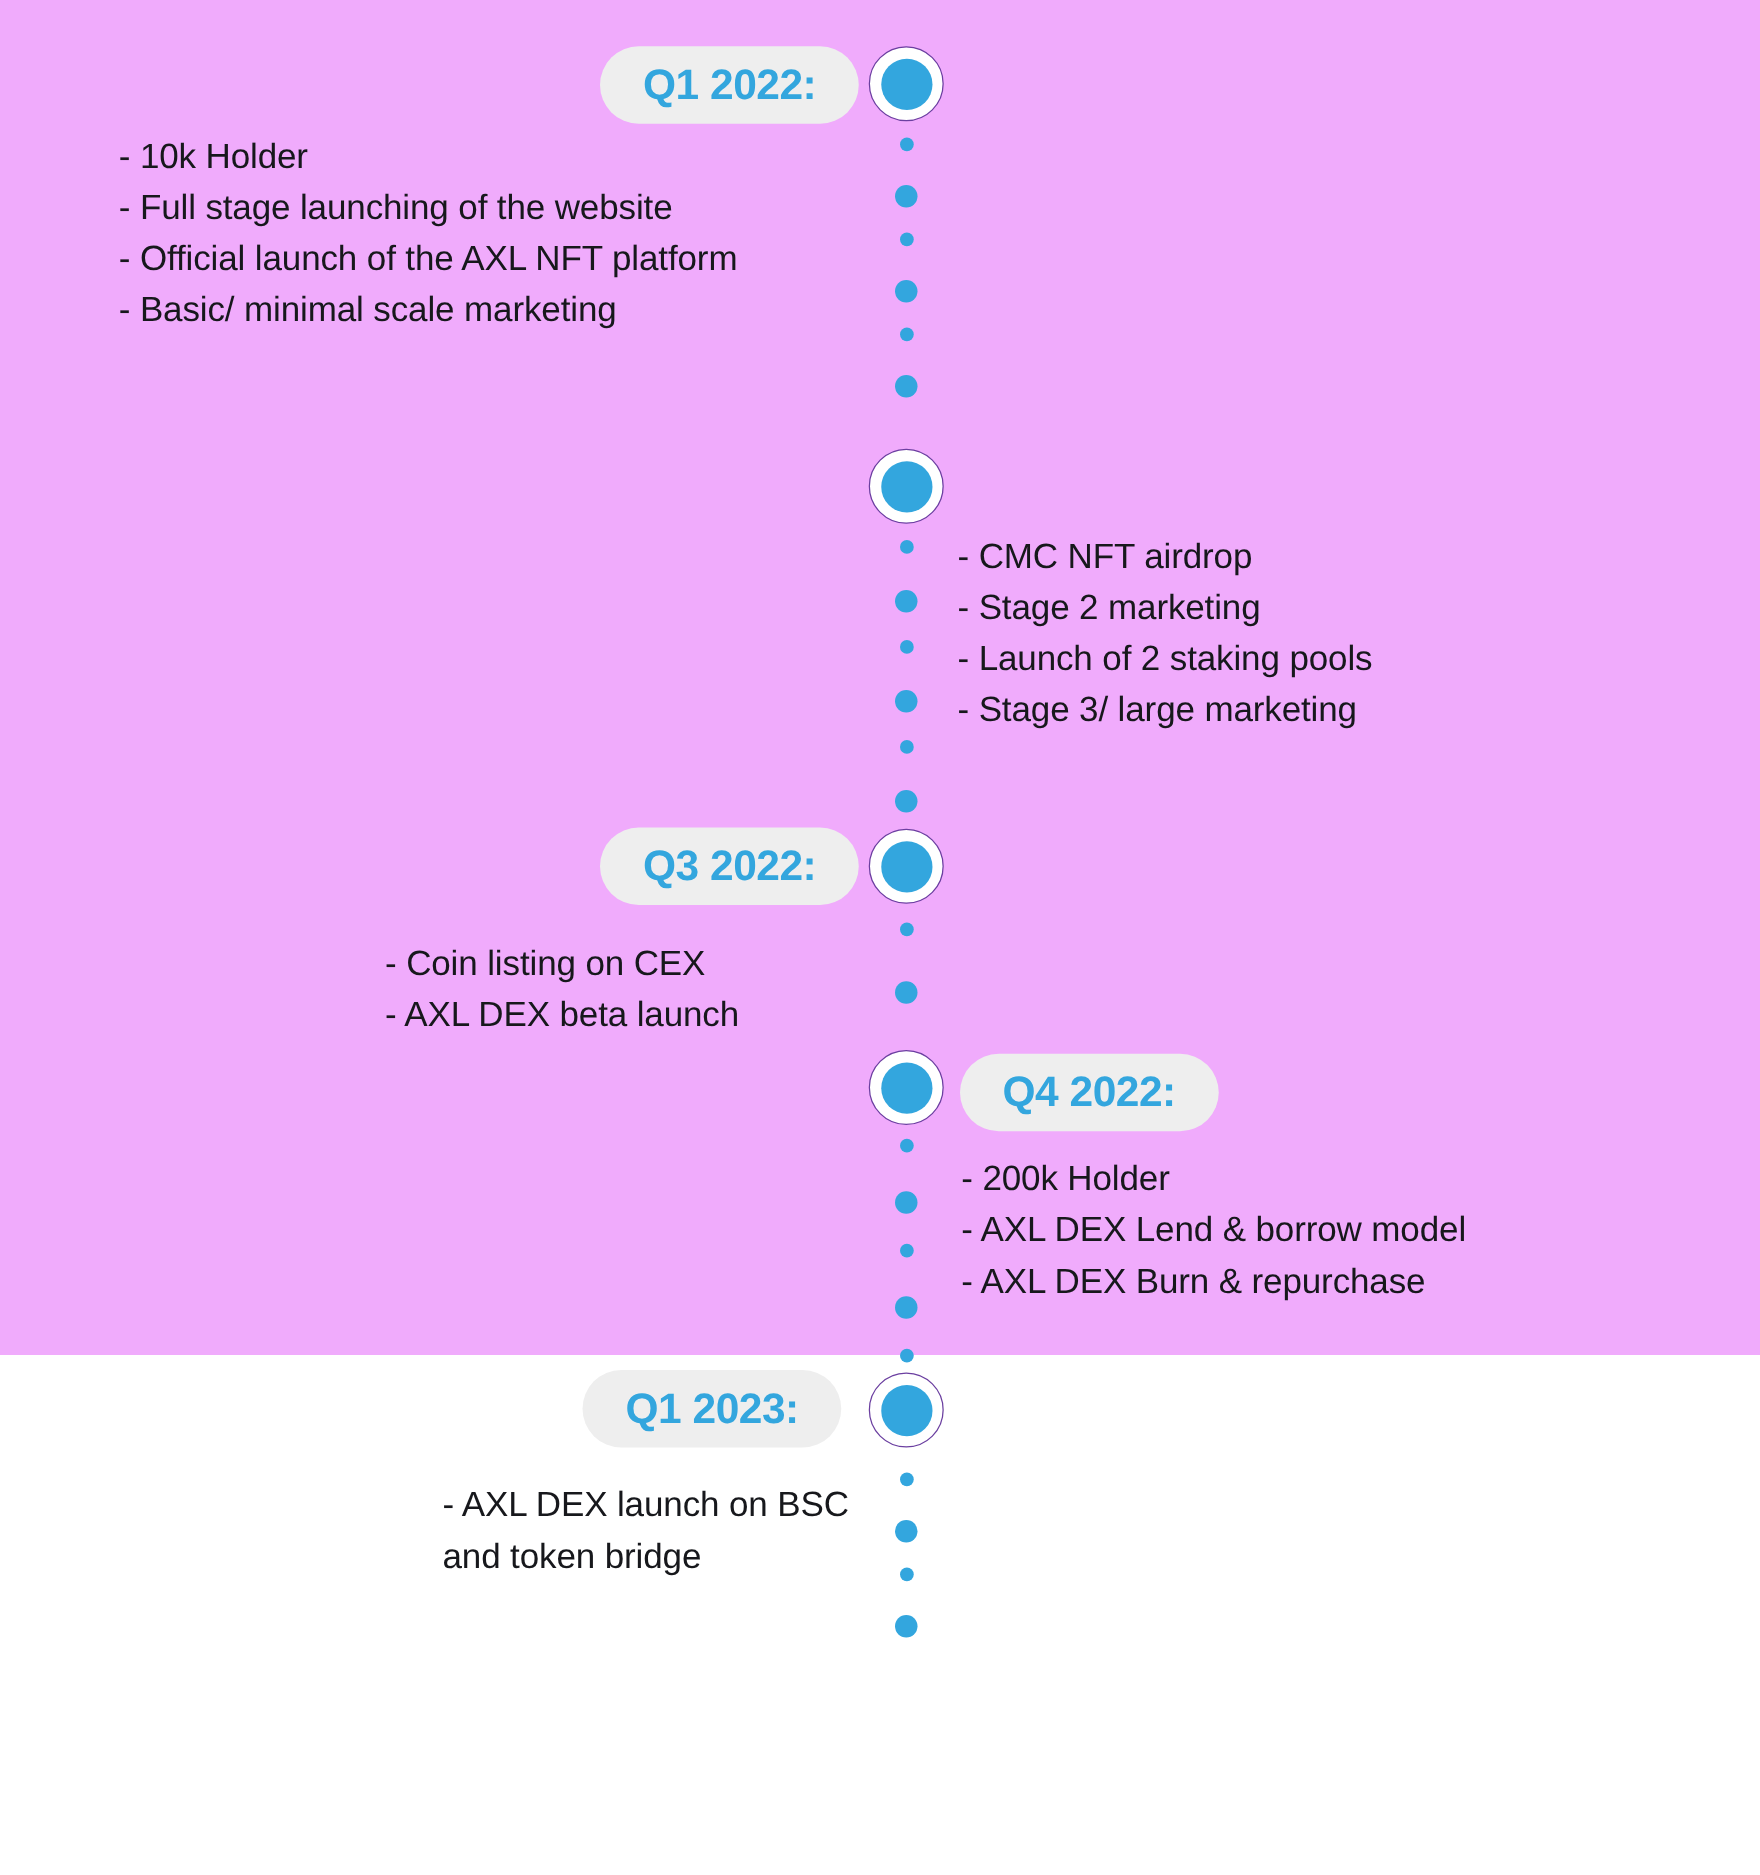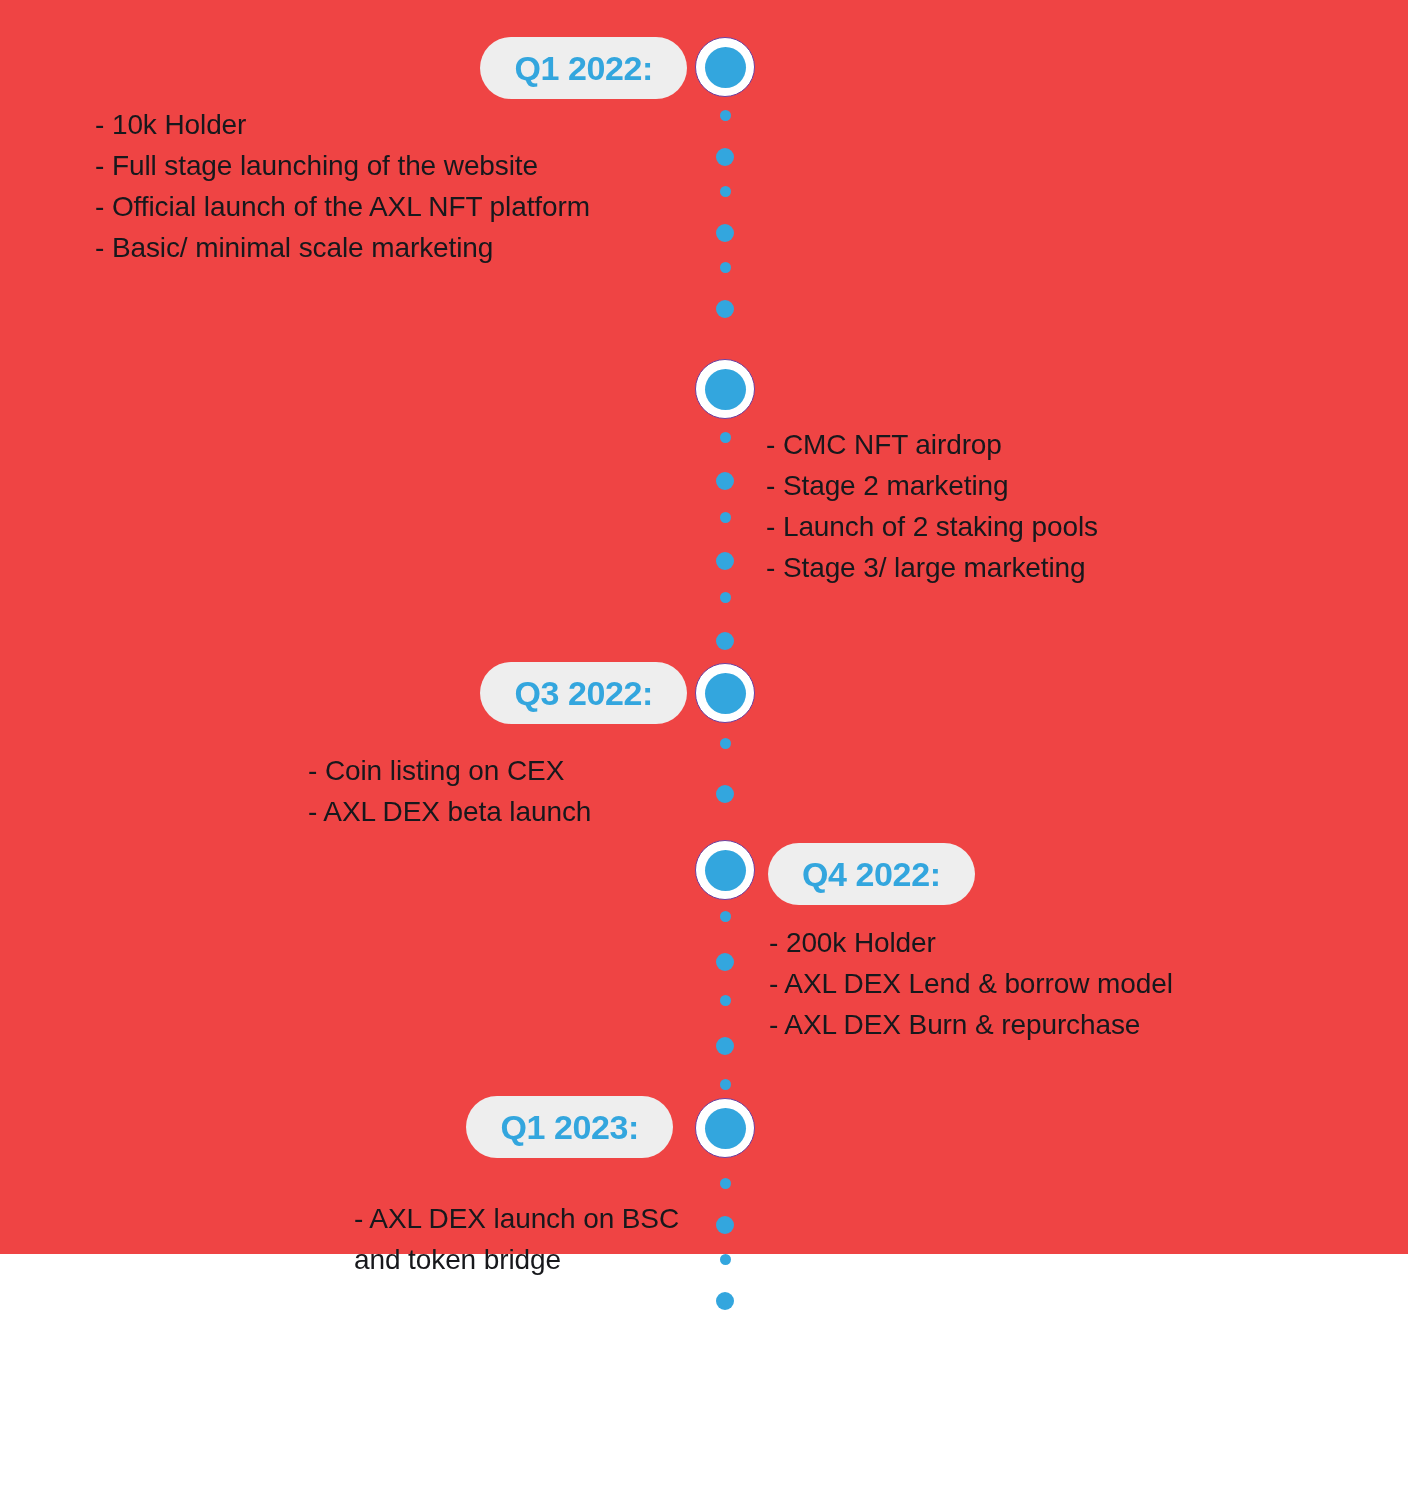--- a/index.html
+++ b/index.html
@@ -9,22 +9,22 @@
     width:1408px;
     height:1500px;
     background:#ffffff;
     font-family:"Liberation Sans", sans-serif;
     overflow:hidden;
   }
 
   #roadmap {
     position:relative;
     width:1408px;
-    height:1254px;
-    background:#ef4444;
+    height:1084px;
+    background:#f0abfc;
   }
 
   
   .milestone {
     position:absolute;
     width:60px;
     height:60px;
     border-radius:50%;
     border:1.6px solid #6b3fa0;
     background:#ffffff;
@@ -72,21 +72,21 @@
     position:absolute;
     list-style:none;
   }
   .items li {
     font-size:28px;
     line-height:41px;
     color:#17181c;
     white-space:nowrap;
     letter-spacing:-0.1px;
   }
-  .items.wrap li { white-space:normal;margin-top:15px; }
+  .items.wrap li { white-space:normal; }
 
   .items.align-left  { text-align:left; }
   .items.align-right { text-align:left; }
 </style>
 </head>
 <body>
 
 <div id="roadmap">
     <div class="dot sm" style="left: 719.5px; top: 110px;"></div>
     <div class="dot lg" style="left: 716px; top: 148px;"></div>

